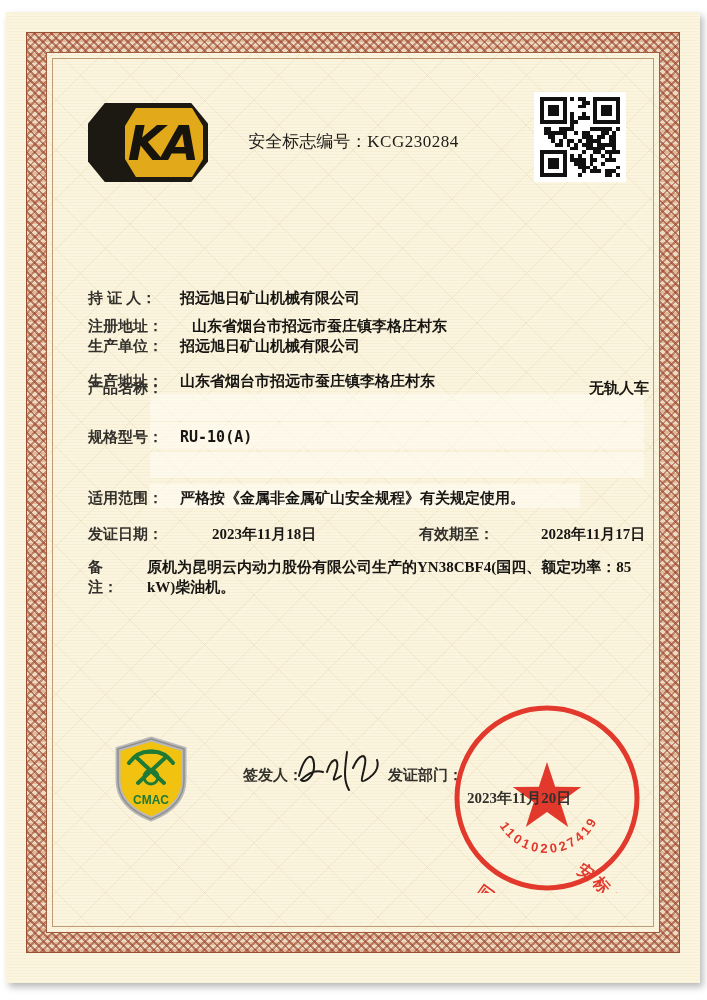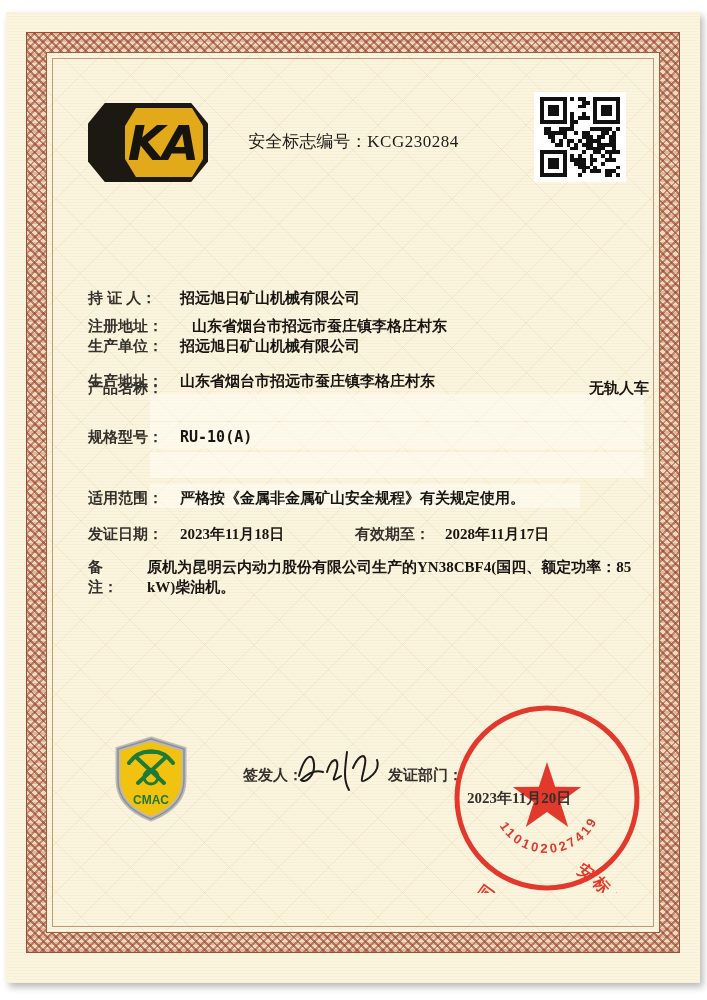--- a/index.html
+++ b/index.html
@@ -271,21 +271,21 @@
     <span class="lab">规格型号：</span>
     <span class="val code">RU-10(A)</span>
   </div>
 
 
   <div class="row" style="top:488px;">
     <span class="lab">适用范围：</span>
     <span class="val">严格按《金属非金属矿山安全规程》有关规定使用。</span>
   </div>
 
-  <div class="row" style="top:524px;">
+  <div class="row" style="top:524px;gap:32px;">
     <span class="lab">发证日期：</span>
     <span class="val fixed">2023年11月18日</span>
     <span class="lab mid">有效期至：</span>
     <span class="val">2028年11月17日</span>
   </div>
 
   <div class="row" style="top:557px;">
     <span class="lab" style="width:59px;">备　　注：</span>
     <span class="val remark-val">原机为昆明云内动力股份有限公司生产的YN38CBF4(国四、额定功率：85 kW)柴油机。</span>
   </div>

